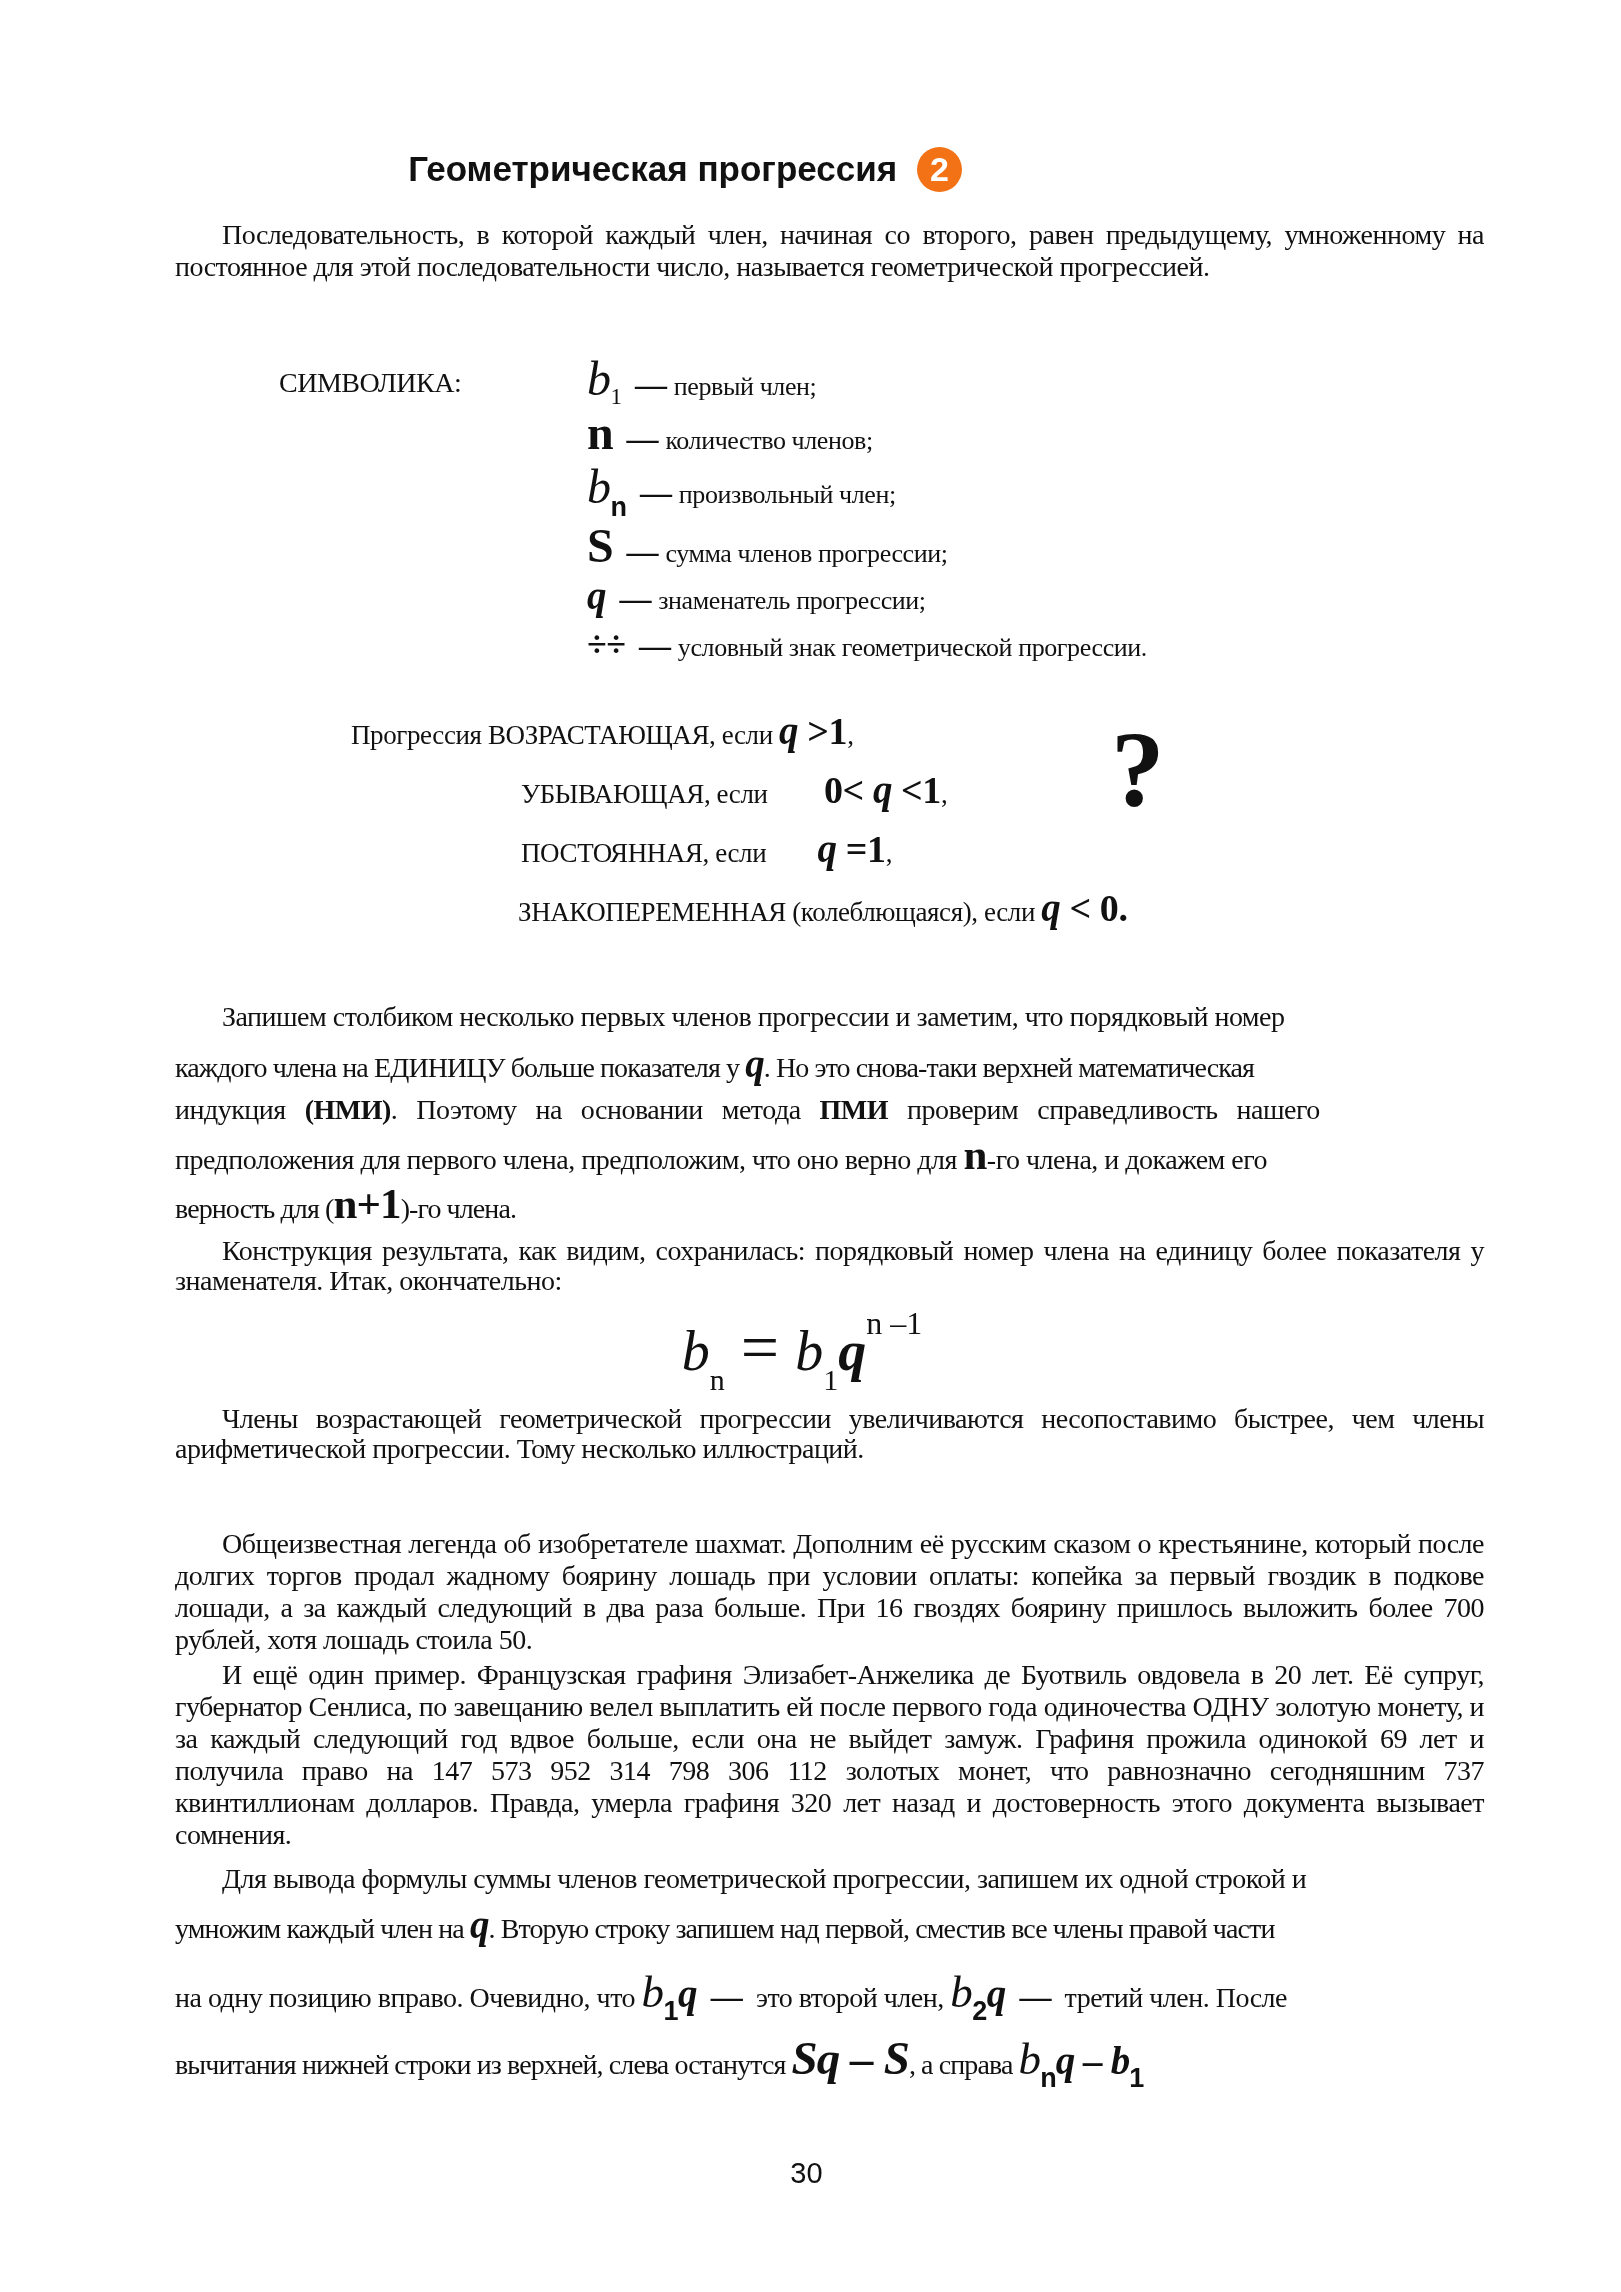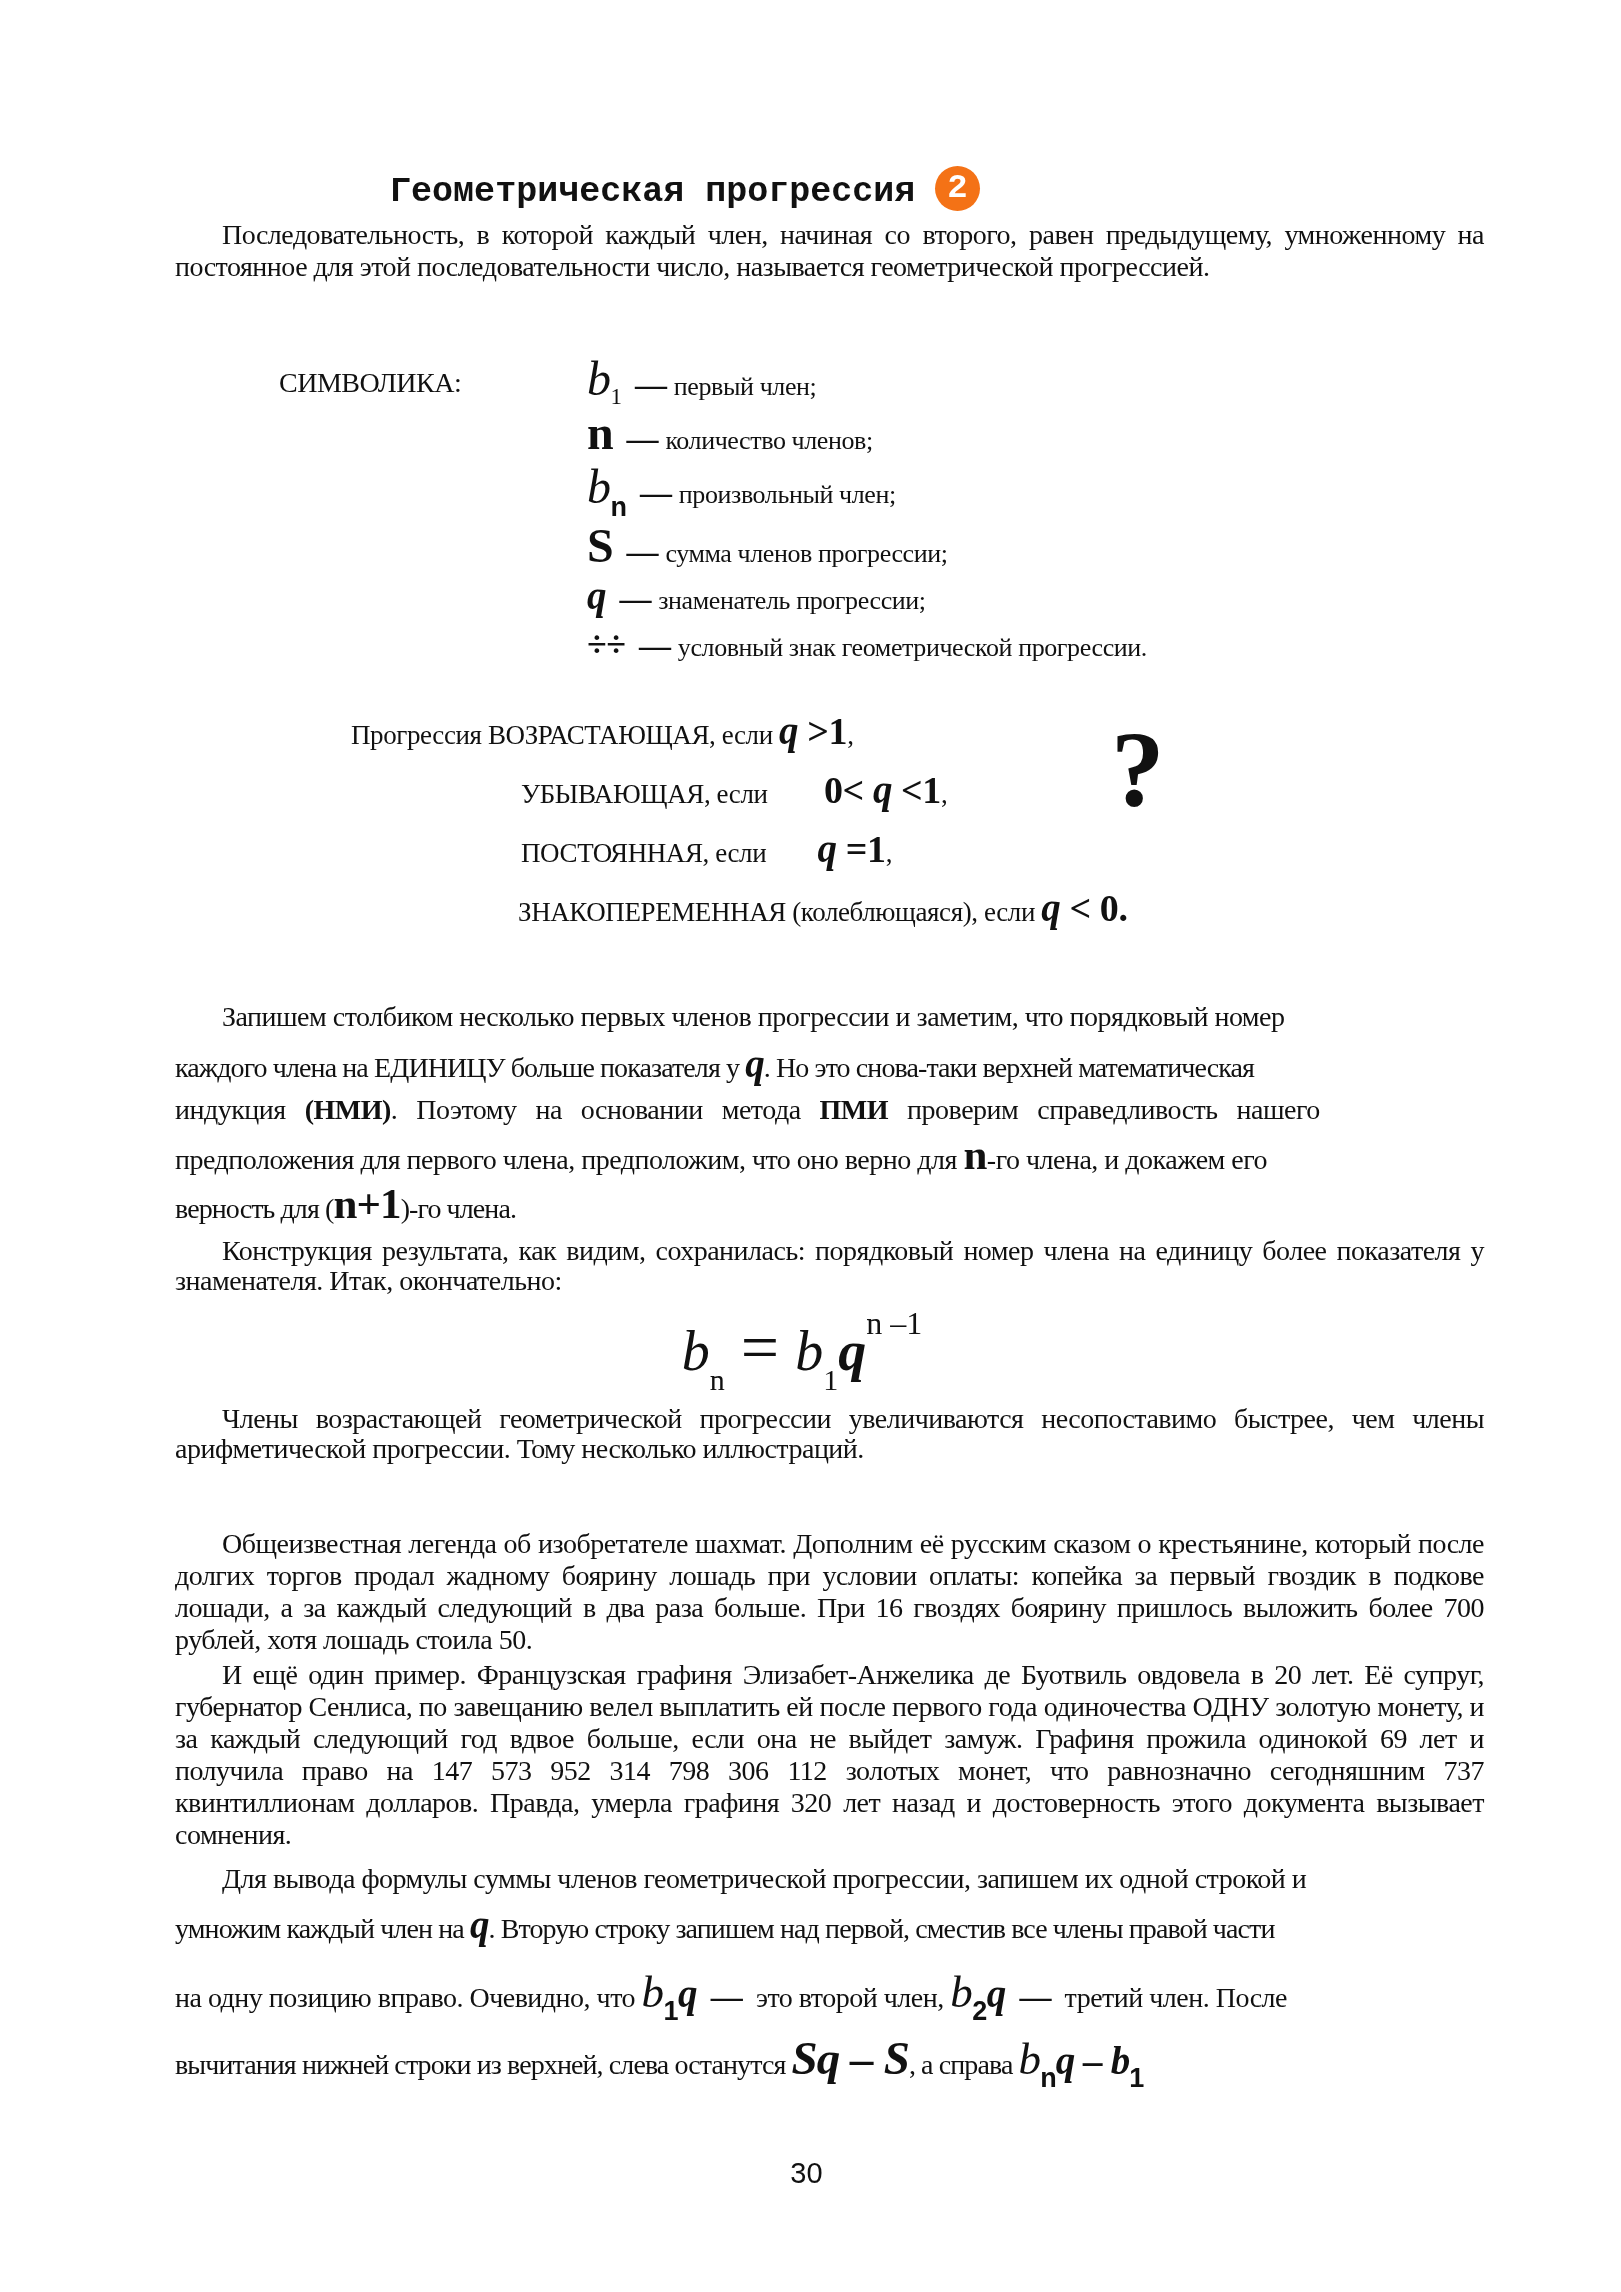--- a/index.html
+++ b/index.html
@@ -1,19 +1,19 @@
 <!DOCTYPE html>
 <html style="font-size:14.3px"><head>
 <meta charset="utf-8">
 <style>
   html, body { margin:0; padding:0; background:#ffffff; }
   body { width:1622px; height:2293px; position:relative; overflow:hidden; color:#111; font-family:"Liberation Serif", serif; }
   .page { position:absolute; left:0; top:0; width:1622px; height:2293px; }
   .abs { position:absolute; }
-  .title { left:0; width:1370px; top:149px; text-align:center; font-family:Liberation Mono, monospace; font-weight:bold; font-size:35px; letter-spacing:0px;margin-top:20px; }
+  .title { left:0; width:1370px; top:149px; text-align:center; font-family:Liberation Sans, sans-serif; font-weight:bold; font-size:35px; letter-spacing:0px; }
   .title .badge { display:inline-block; width:45px; height:45px; border-radius:50%; background:#f47216; color:#fff; font-size:34px; line-height:45px; text-align:center; vertical-align:middle; margin-left:19.7px; position:relative; top:-2.7px; }
   .para { left:175px; width:1309px; font-size:28px; line-height:32px; text-align:justify; transform-origin:left top; }
   .cond { font-stretch:condensed; letter-spacing:-0.5px; }
   .indent { text-indent:47px; }
   .sym-label { left:279px; top:367px; font-size:28px; }
   .sym-row { position:absolute; left:587px; font-size:26px; white-space:nowrap; letter-spacing:-0.4px; }
   .glyph-b { font-style:italic; font-size:48px; font-family:"Liberation Serif", serif; }
   .glyph-big { font-weight:bold; font-size:48px; }
   .glyph-q { font-style:italic; font-weight:bold; font-size:39px; }
   .sub { font-size:23px; position:relative; top:9px; }

